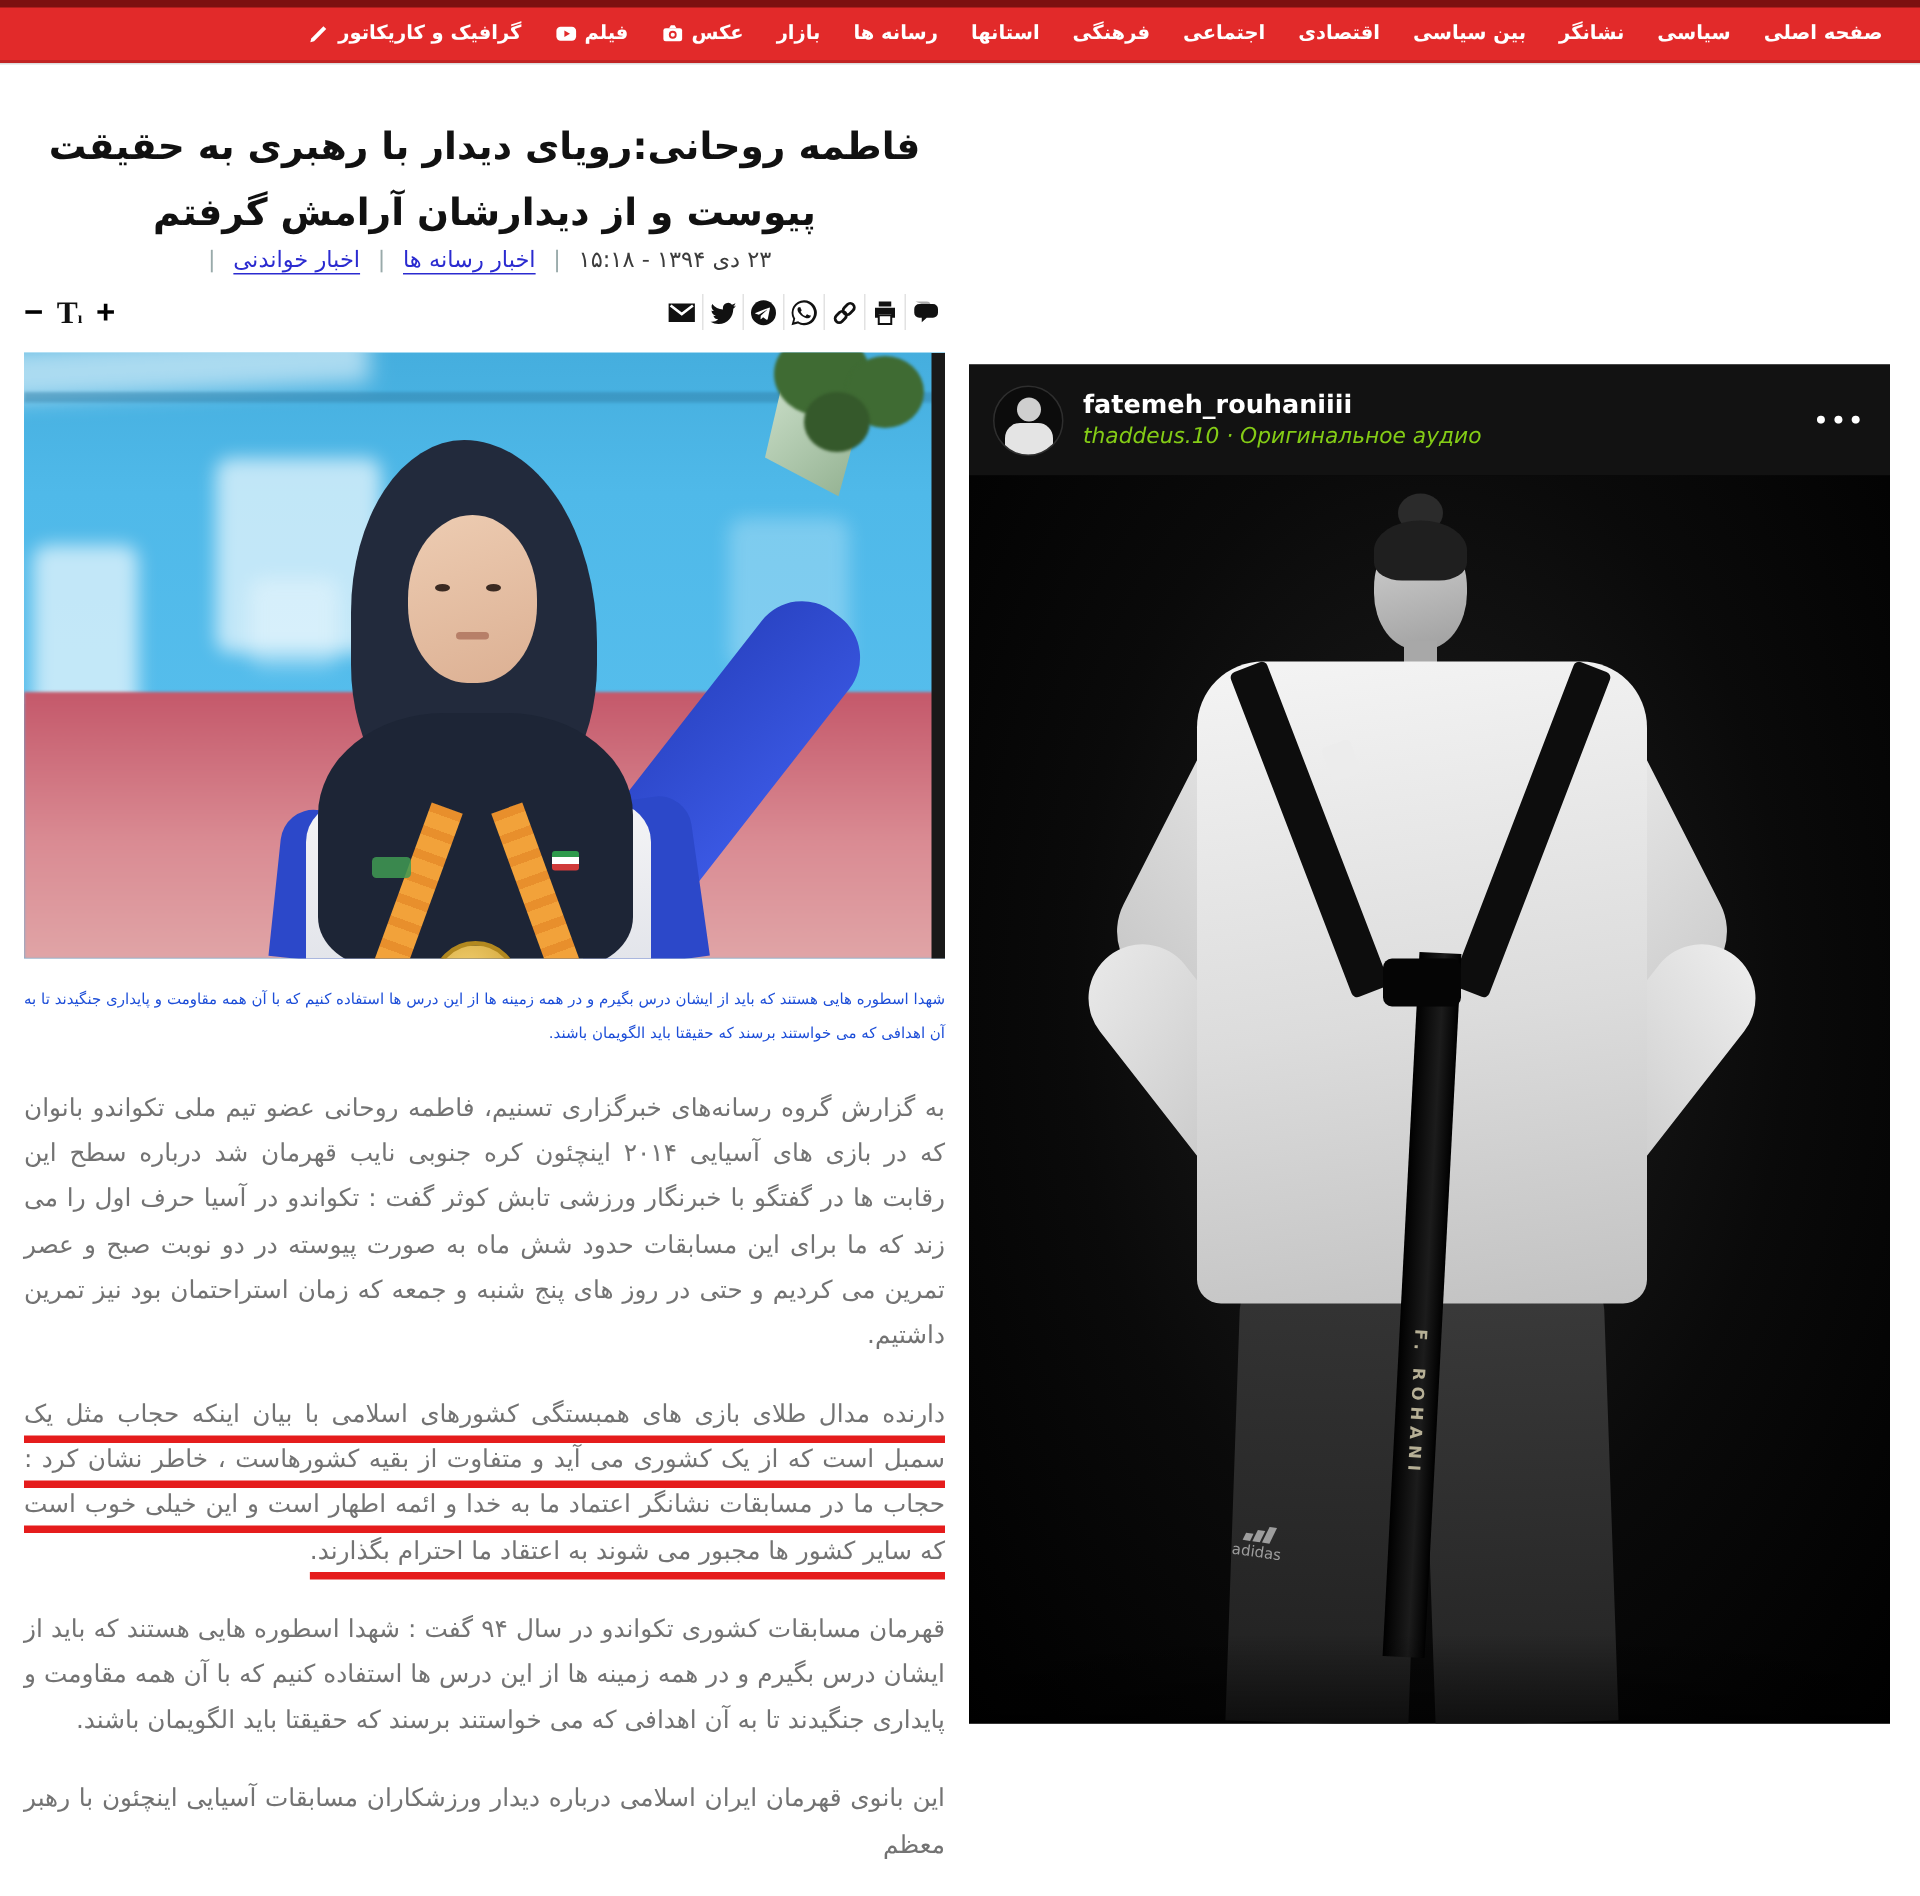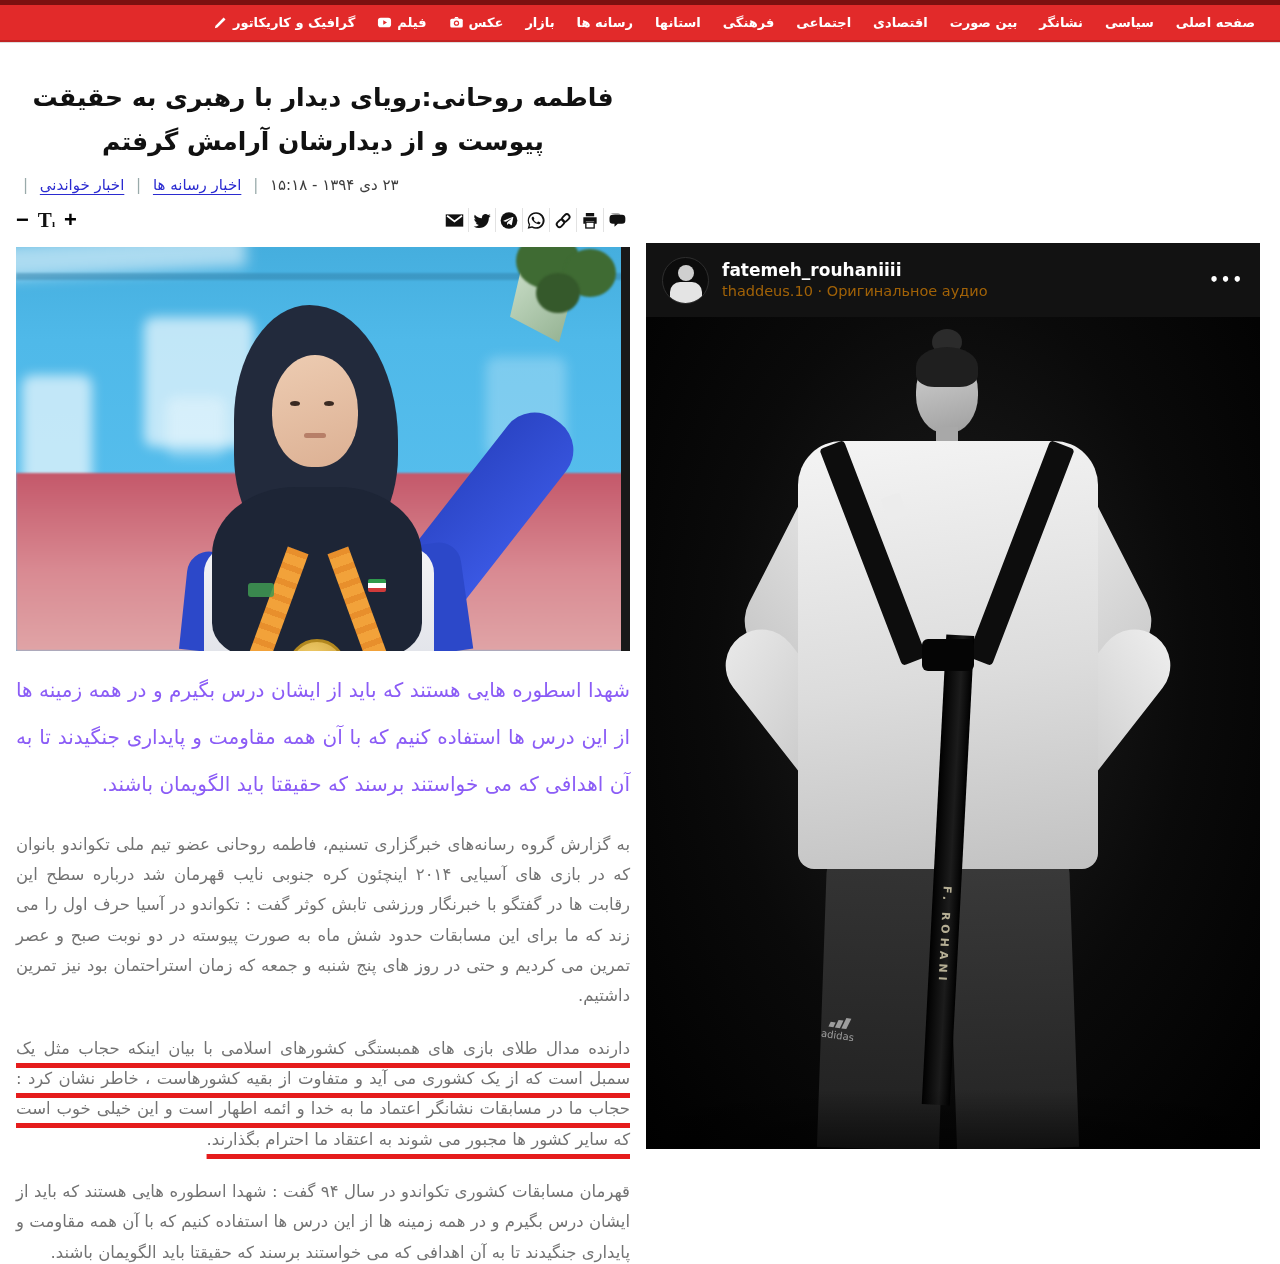--- a/index.html
+++ b/index.html
@@ -20,21 +20,21 @@
   .nav-item svg { width:15px; height:15px; }
 
   
   .columns { direction:ltr; display:flex; gap:16px; padding:0 20px 0 16px; margin-top:34px; }
   .article-col { width:614px; direction:rtl; }
   .embed-col  { width:614px; direction:ltr; margin-top:167px; }
 
   
   .headline { font-size:25px; font-weight:bold; color:#111; text-align:center;
               line-height:1.75; padding:0 8px; }
-  .meta { margin-top:12px; font-size:15px; color:#3c3c3c; text-align:left; }
+  .meta { margin-top:0; font-size:15px; color:#3c3c3c; text-align:center; }
   .meta .sep { color:#9aa; margin:0 7px; }
   .tag-link { color:#2b2bd0; text-decoration:underline; text-underline-offset:4px; cursor:pointer; }
 
   .toolbar { direction:ltr; display:flex; justify-content:space-between; align-items:center; margin-top:14px; }
   .fontsize { display:flex; align-items:center; gap:9px; font-weight:bold; color:#111; }
   .fontsize .fs-btn { font-size:22px; line-height:1; background:none; border:none; font-weight:bold; cursor:pointer; }
   .fontsize .fs-T { font-family:"Liberation Serif", serif; font-size:21px; }
   .fontsize .fs-T small { font-size:11px; }
   .share { display:flex; align-items:center; }
   .share .sh { width:27px; height:24px; display:flex; align-items:center; justify-content:center;
@@ -62,34 +62,34 @@
   .arm-up { left:428px; top:148px; width:74px; height:250px; background:linear-gradient(100deg,#2a44c4,#3c5ae6); border-radius:34px; transform:rotate(38deg); }
   .bouquet-leaf { background:#3f6b33; border-radius:50%; filter:blur(1px); }
   .bouquet-wrap { left:494px; top:10px; width:70px; height:86px; background:linear-gradient(140deg,#cfe2cd,#8fae8d); clip-path:polygon(20% 0,100% 10%,70% 100%,0 70%); }
   .lanyard-l { left:252px; top:300px; width:22px; height:112px; background:repeating-linear-gradient(0deg,#f2a23a 0 10px,#e88f2c 10px 16px); transform:rotate(20deg); }
   .lanyard-r { left:330px; top:300px; width:22px; height:112px; background:repeating-linear-gradient(0deg,#f2a23a 0 10px,#e88f2c 10px 16px); transform:rotate(-20deg); }
   .medal { left:272px; top:392px; width:58px; height:58px; background:radial-gradient(circle at 40% 35%,#f3d070,#c89a2e); border-radius:50%; border:3px solid #b2881f; }
   .flag-patch { left:352px; top:332px; width:18px; height:13px; background:linear-gradient(180deg,#2e9a4c 33%,#fff 33% 66%,#d03a3a 66%); border-radius:2px; }
   .logo-patch { left:232px; top:336px; width:26px; height:14px; background:#3f9a52; border-radius:3px; opacity:.85; }
 
   
-  .caption { margin-top:16px; font-size:20px; line-height:2.35; color:#8b5cf6; text-align:justify; }
+  .caption { margin-top:16px; font-size:10px; line-height:2.35; color:#1d4ed8; text-align:justify; }
   .body-p { margin-top:22px; font-size:16.5px; line-height:1.84; color:#737373; text-align:justify; }
   .hl { text-decoration-line:underline; text-decoration-color:#e51c1c;
         text-decoration-thickness:4.5px; text-underline-offset:9px; }
 
   
   .ig-card { width:614px; background:#000; direction:ltr; text-align:left; }
   .ig-header { background:#121212; height:74px; display:flex; align-items:center; padding:0 16px; gap:13px; }
   .ig-avatar { width:47px; height:47px; border-radius:50%; background:#0c0c0c; position:relative; overflow:hidden; border:1px solid #2e2e2e; flex:0 0 auto; }
   .ig-avatar .av-head { position:absolute; left:15px; top:7px; width:16px; height:16px; border-radius:50%; background:#cfcfcf; }
   .ig-avatar .av-body { position:absolute; left:7px; top:24px; width:32px; height:24px; border-radius:10px 10px 0 0; background:#e4e4e4; }
   .ig-names { flex:1; min-width:0; }
   .ig-user { color:#fff; font-weight:bold; font-size:17px; line-height:1.35; }
-  .ig-audio { color:#a16207; font-size:14.5px; line-height:1.35; }
+  .ig-audio { color:#84cc16; font-size:14.5px; line-height:1.35;font-style:italic; }
   .ig-more { color:#fff; font-size:15px; letter-spacing:2px; font-weight:bold; cursor:pointer; }
 
   .ig-photo { position:relative; width:614px; height:832px; overflow:hidden;
               background:radial-gradient(ellipse at 50% 42%, #1f1f1f 0%, #0a0a0a 55%, #000 100%); }
   .ig-photo .abs { position:absolute; }
   .bun { left:286px; top:12px; width:30px; height:26px; background:#2b2b2b; border-radius:50%; }
   .tk-head { left:270px; top:34px; width:62px; height:82px; background:linear-gradient(165deg,#d6d6d6,#9f9f9f); border-radius:50% 50% 46% 46%; }
   .tk-hair { left:270px; top:30px; width:62px; height:40px; background:#1f1f1f; border-radius:50% 50% 30% 30%; }
   .tk-neck { left:290px; top:110px; width:22px; height:20px; background:#a8a8a8; }
   .tk-jacket { left:152px; top:124px; width:300px; height:428px; background:linear-gradient(172deg,#f4f4f4 0%,#dcdcdc 55%,#c2c2c2 100%); border-radius:44px 44px 16px 16px; }
@@ -117,21 +117,21 @@
   <a class="nav-item">
       <span>صفحه اصلی</span>
     </a>
   <a class="nav-item">
       <span>سیاسی</span>
     </a>
   <a class="nav-item">
       <span>نشانگر</span>
     </a>
   <a class="nav-item">
-      <span>بین صورت</span>
+      <span>بین سیاسی</span>
     </a>
   <a class="nav-item">
       <span>اقتصادی</span>
     </a>
   <a class="nav-item">
       <span>اجتماعی</span>
     </a>
   <a class="nav-item">
       <span>فرهنگی</span>
     </a>

